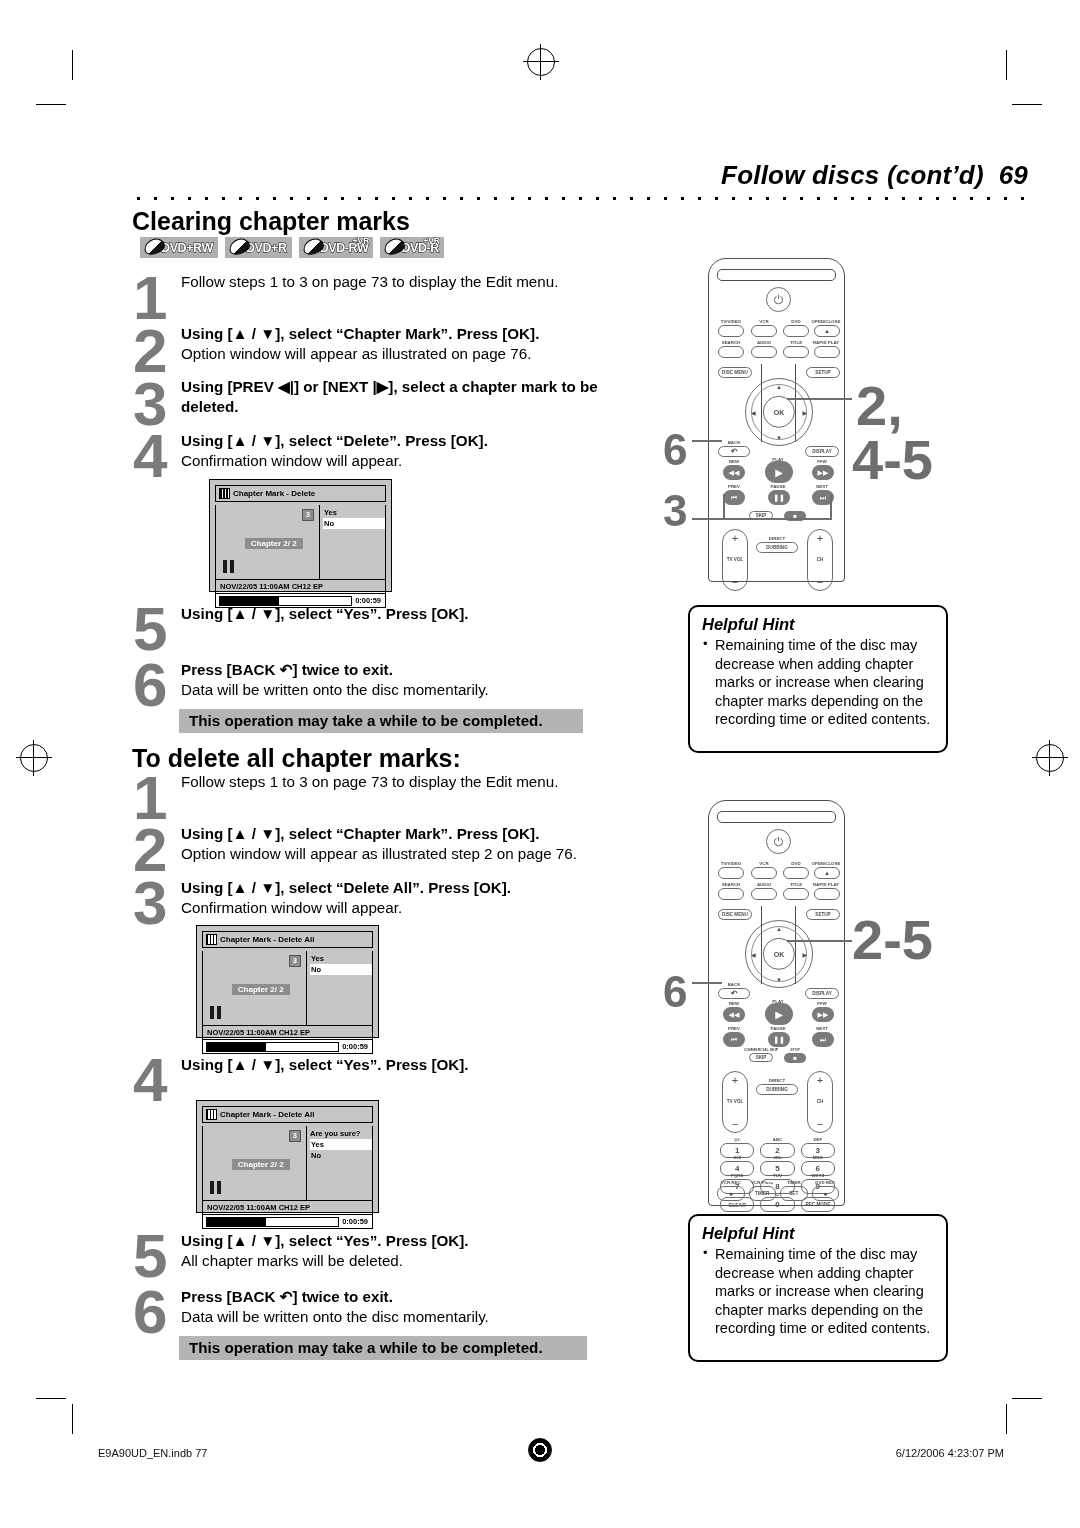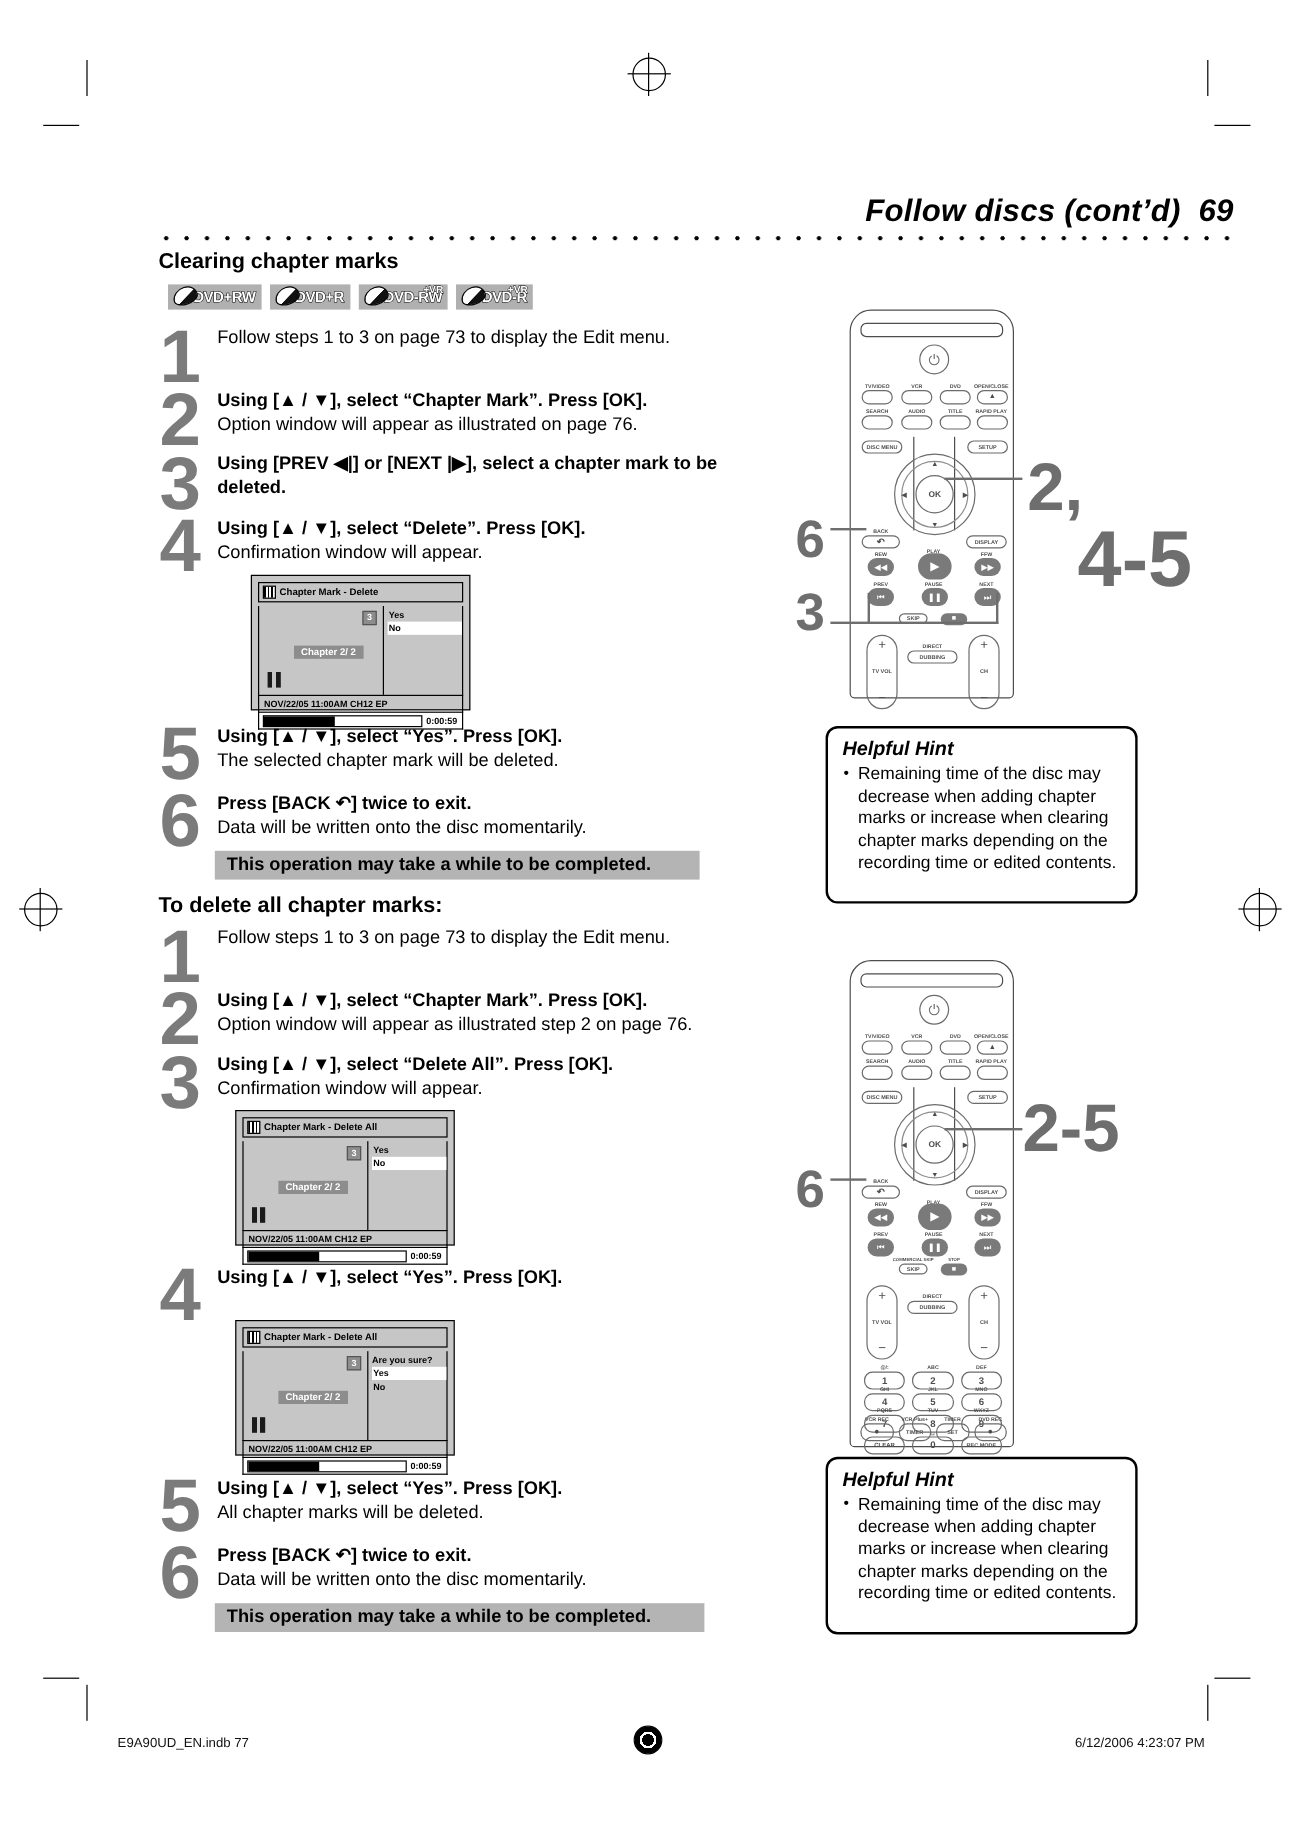--- a/index.html
+++ b/index.html
@@ -17,21 +17,21 @@
   .reg.filled:before{display:none}.reg.filled:after{display:none}
 
   
   .hdr-title{position:absolute;right:52px;top:160px;font-style:italic;font-weight:bold;
              font-size:26px;letter-spacing:.2px;white-space:nowrap;}
   .dotrule{position:absolute;left:130px;right:52px;top:196px;height:5px;
            background-image:radial-gradient(circle, #000 1.6px, rgba(0,0,0,0) 1.9px);
            background-size:17px 5px;background-repeat:repeat-x;}
 
   
-  .sect-h{position:absolute;font-weight:bold;font-size:18px;}
+  .sect-h{position:absolute;font-weight:bold;font-size:25px;}
 
   
   .badges{position:absolute;display:flex;gap:7px;}
   .badge{background:#b0b0b0;padding:2px 5px 3px 4px;display:flex;align-items:flex-end;
          position:relative;height:21px;box-sizing:border-box;}
   .badge .disc{width:19px;height:13px;border-radius:50% 50% 50% 50%/60% 60% 40% 40%;
          background:linear-gradient(150deg,#fff 0%,#fff 55%,#111 56%,#111 100%);
          border:1.2px solid #000;transform:rotate(-17deg) skewX(-6deg);margin-right:-4px;
          position:relative;top:-1px;}
   .badge .btxt{font-weight:bold;font-size:12.5px;color:#fff;letter-spacing:-.4px;
@@ -208,21 +208,20 @@
       <div class="prog">
           <i style="width:45%"></i>
         </div>
       <div class="time">0:00:59</div>
     </div>
   </div>
 
   <div class="stepnum" style="left:133px;top:603px;">5</div>
   <div class="steptext" style="left:181px;top:604px;width:420px;">
     <b>Using [▲ / ▼], select “Yes”. Press [OK].</b>
-    <div class="sub">The selected chapter mark will be deleted.</div>
   </div>
 
   <div class="stepnum" style="left:133px;top:659px;">6</div>
   <div class="steptext" style="left:181px;top:660px;width:420px;">
     <b>Press [BACK ↶] twice to exit.</b>
     <div class="sub">Data will be written onto the disc momentarily.</div>
   </div>
 
   <div class="notebar" style="left:179px;top:709px;width:404px;">This operation may take a while to be completed.</div>
 
@@ -379,21 +378,21 @@
     <div class="rlbl" style="left:68px;top:277px;">DIRECT</div>
     <div class="rbtn" style="left:47px;top:283px;width:42px;height:11px;font-size:4.6px;">DUBBING</div>
     <div class="vol" style="left:98px;top:270px;">
       <span>+</span>
       <em>CH</em>
       <span>−</span>
     </div>
   </div>
 
   <div class="callout" style="left:856px;top:378px;font-size:56px;">2,</div>
-  <div class="callout" style="left:898px;top:432px;font-size:66px;">4-5</div>
+  <div class="callout" style="left:852px;top:432px;font-size:56px;">4-5</div>
   <div class="callout" style="left:663px;top:428px;font-size:44px;">6</div>
   <div class="callout" style="left:663px;top:489px;font-size:44px;">3</div>
   <div class="cline" style="left:787px;top:398px;width:65px;height:2px;"></div>
   <div class="cline" style="left:692px;top:440px;width:30px;height:2px;"></div>
   <div class="cline" style="left:692px;top:518px;width:140px;height:2px;"></div>
   <div class="cline" style="left:830px;top:494px;width:2px;height:26px;"></div>
   <div class="cline" style="left:723px;top:494px;width:2px;height:26px;"></div>
 
   <div class="hint" style="left:688px;top:605px;width:260px;height:148px;">
     <h4>Helpful Hint</h4>

